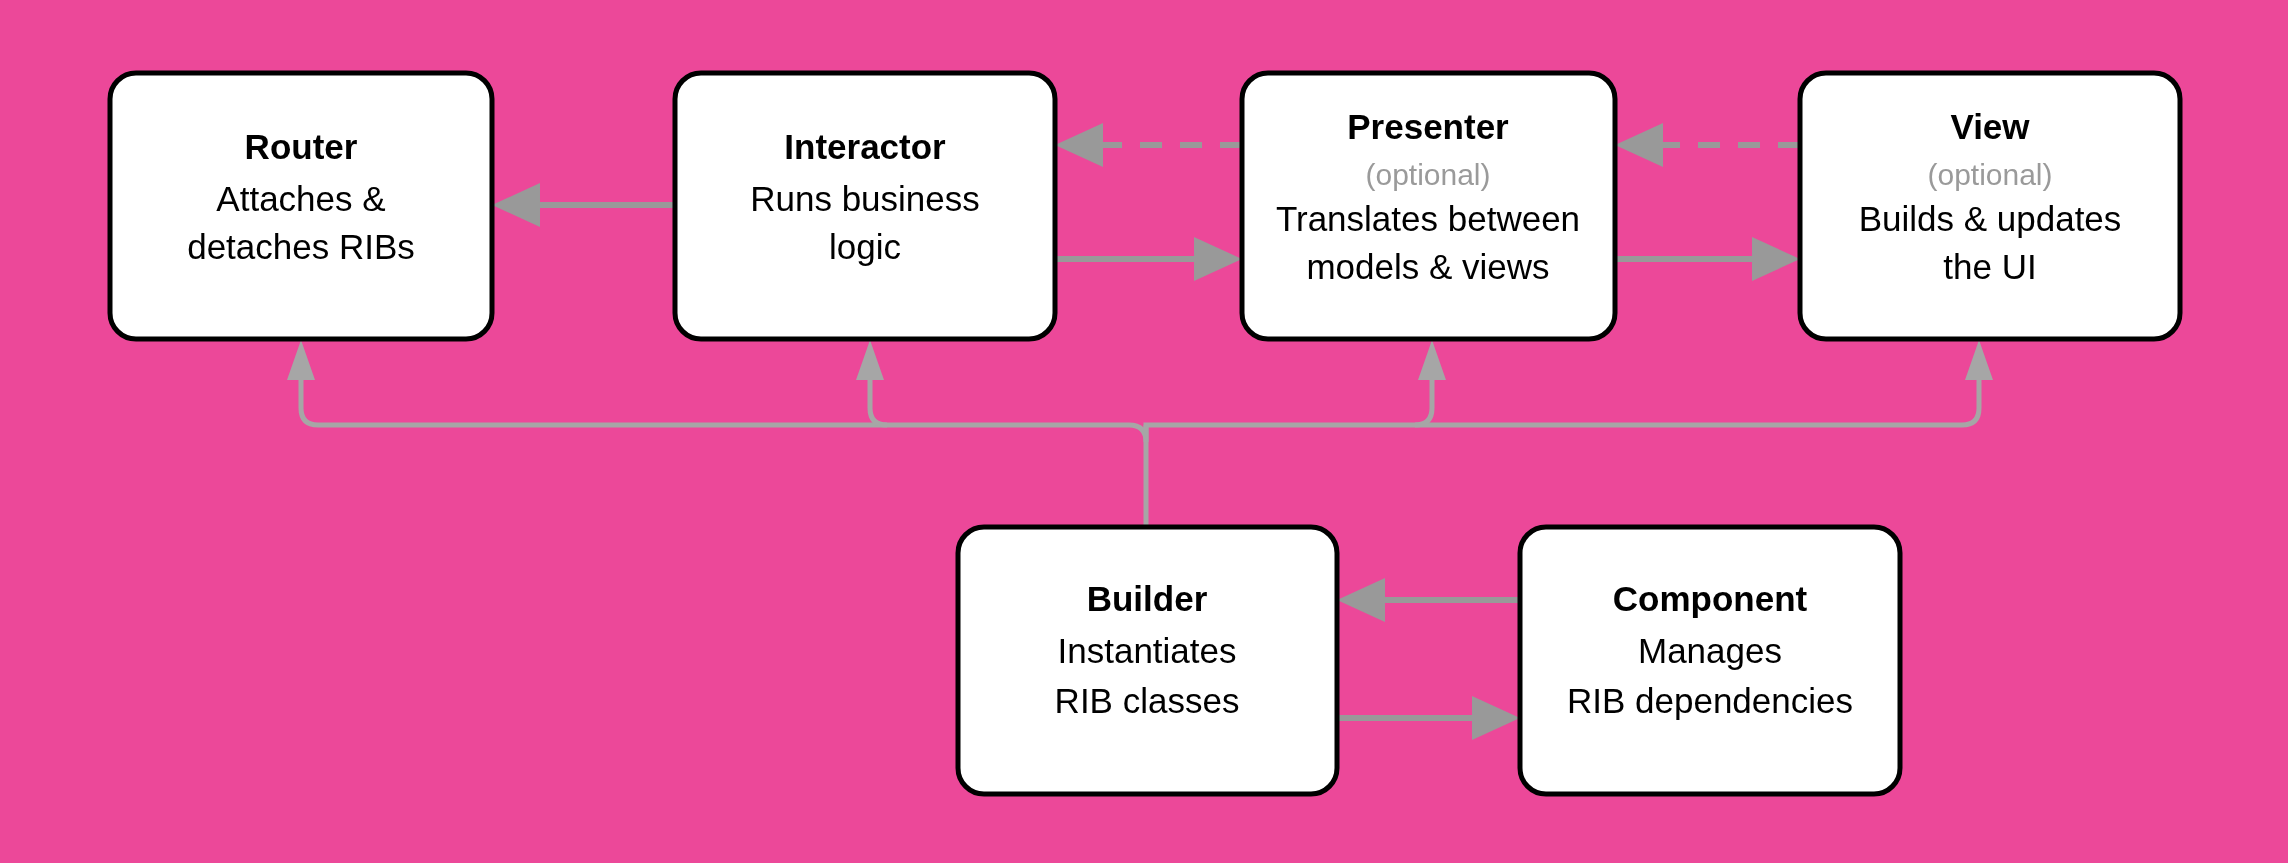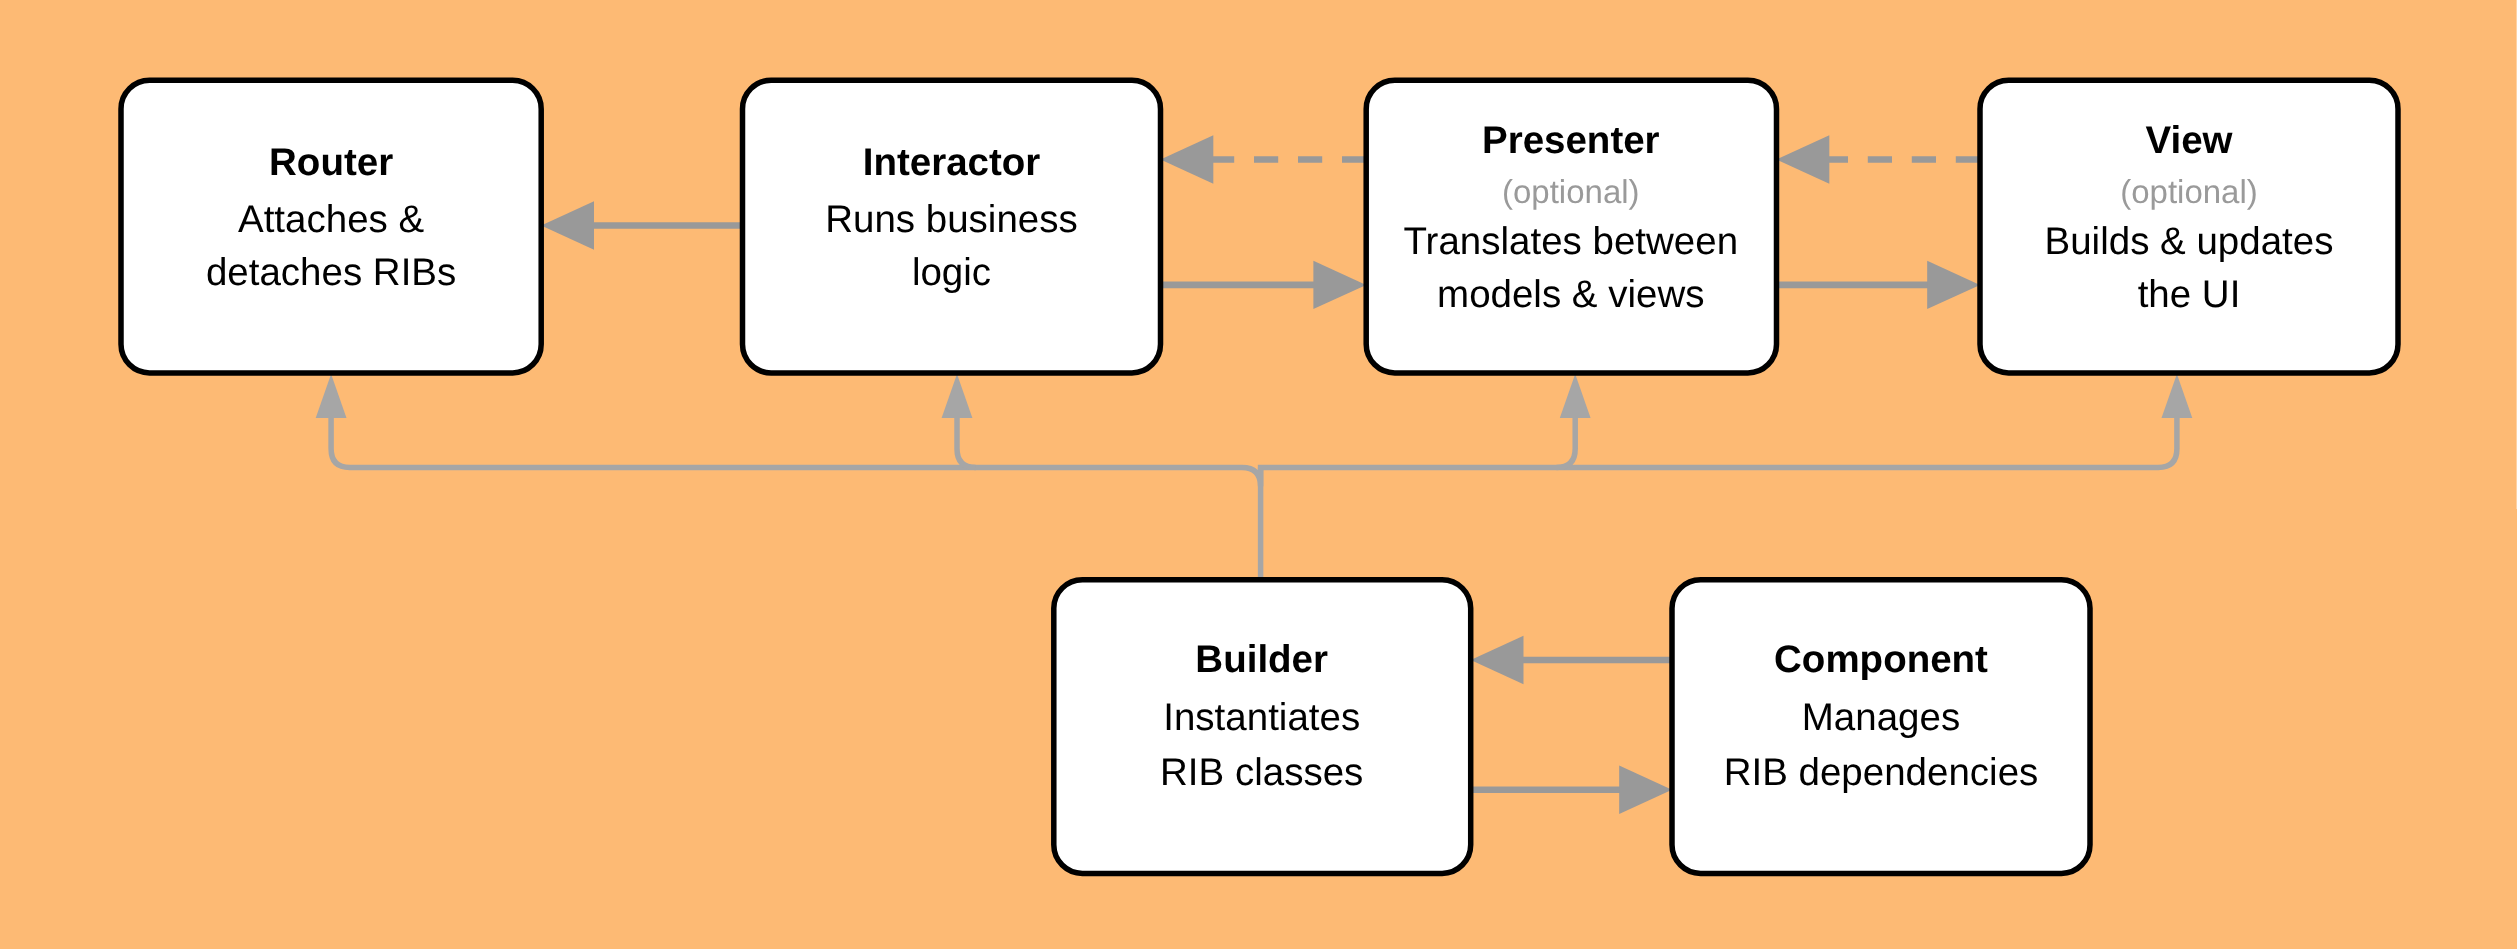--- a/index.html
+++ b/index.html
@@ -7,21 +7,21 @@
     padding: 0;
     background: #ffffff;
   }
   body {
     font-family: "Liberation Sans", sans-serif;
   }
   #diagram-root {
     position: relative;
     width: 2288px;
     height: 863px;
-    background: #fdba74;
+    background: #ec4899;
     overflow: hidden;
   }
   svg.canvas {
     position: absolute;
     top: 0;
     left: 0;
     width: 2288px;
     height: 863px;
     display: block;
   }

